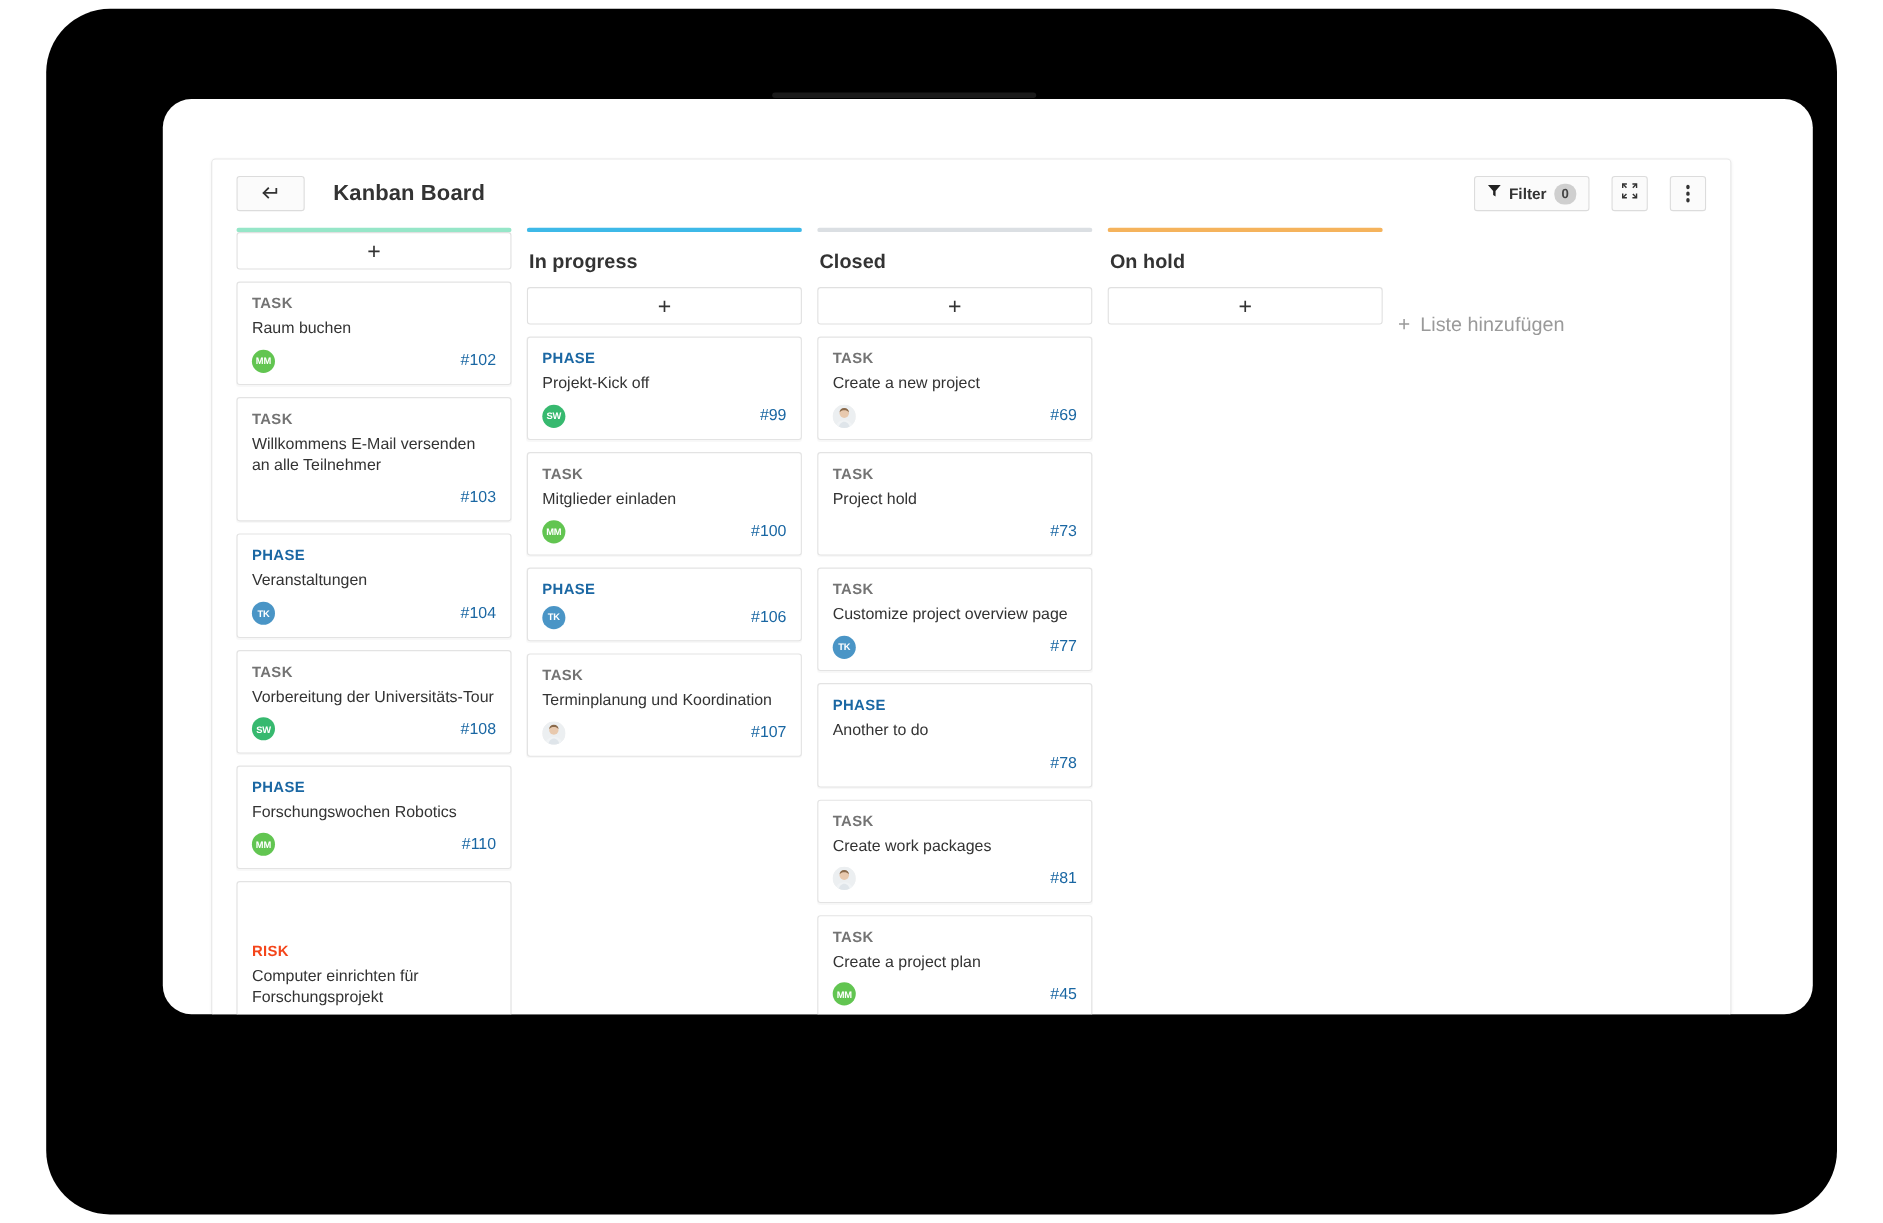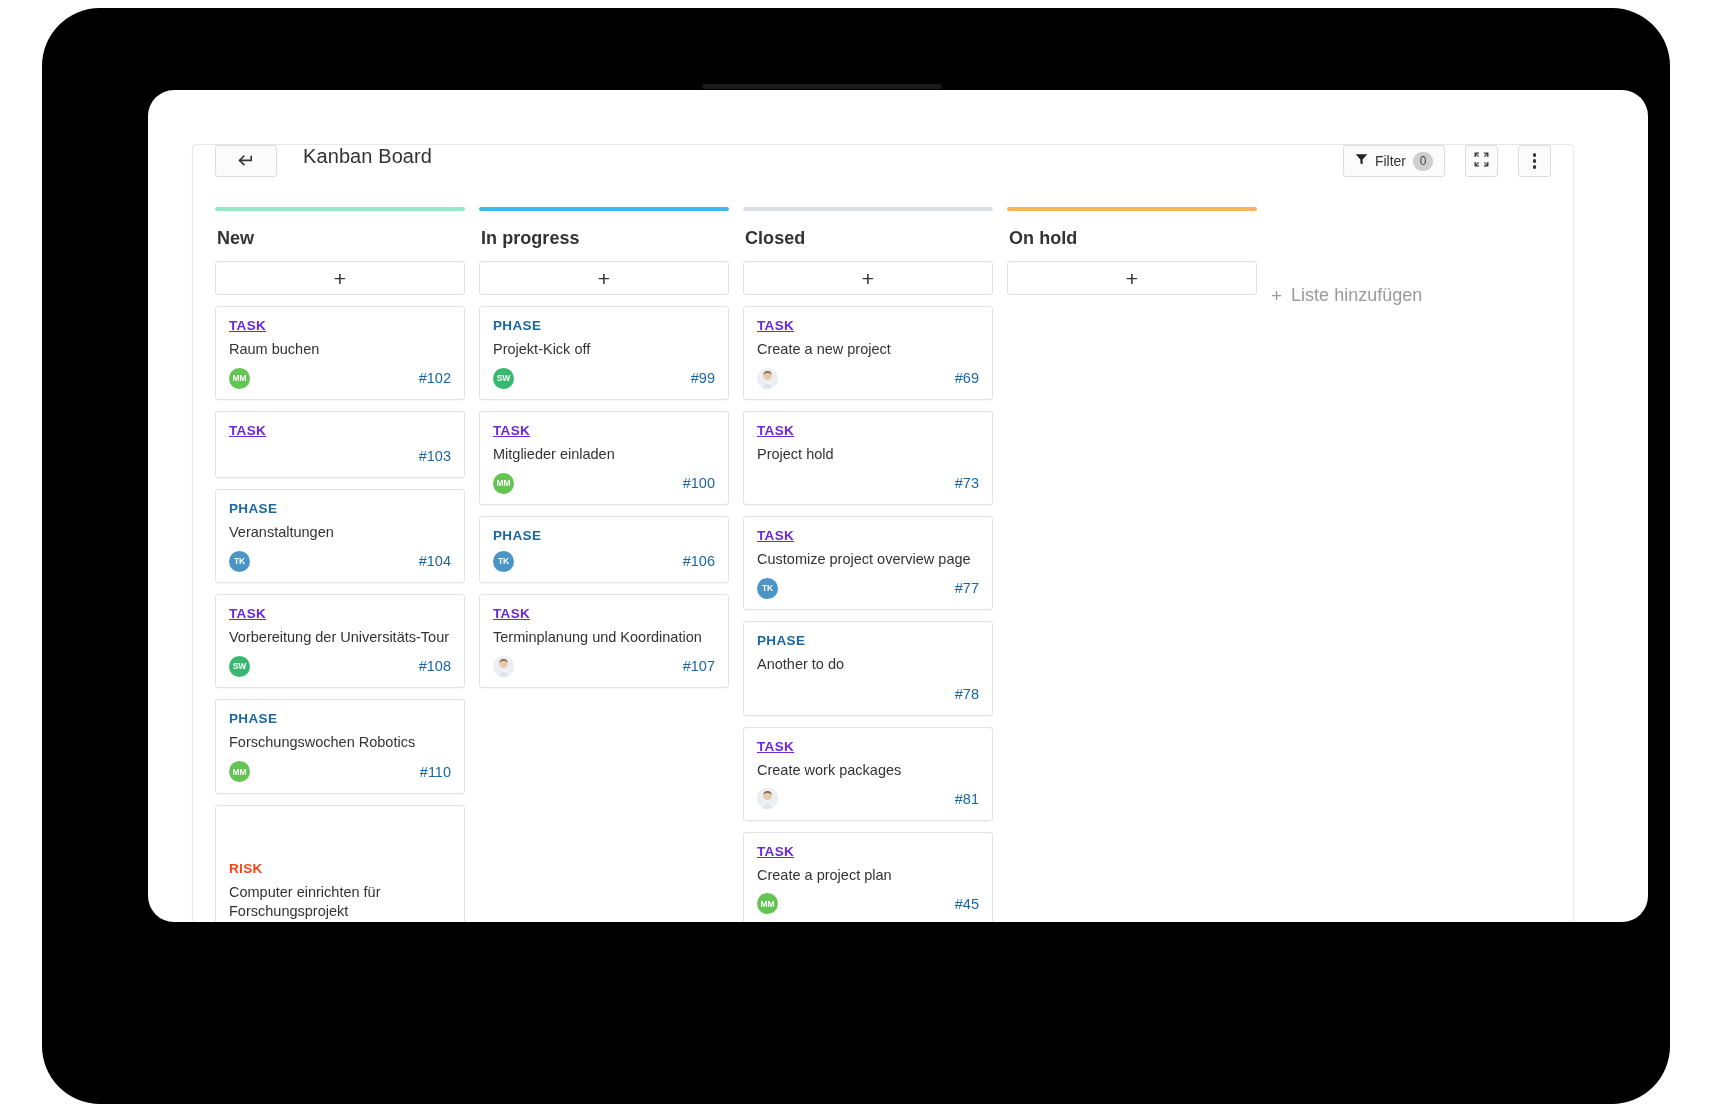--- a/index.html
+++ b/index.html
@@ -65,22 +65,23 @@
     border: 1px solid #e7e7e7;
     border-radius: 4px;
     box-shadow: 0 1px 3px rgba(0,0,0,0.05);
   }
 
   
   #toolbar {
     position: relative;
     height: 62px;
     display: flex;
-    align-items: flex-start;
+    align-items: center;
     padding: 0 22px;
+    font-weight: bold;
   }
 
   .back-button {
     width: 62px;
     height: 32px;
     border: 1px solid #dcdcdc;
     border-radius: 3px;
     background: #fbfbfb;
     display: flex;
     align-items: center;
@@ -185,21 +186,21 @@
     box-shadow: 0 1px 1px rgba(0,0,0,0.03);
     cursor: pointer;
   }
 
   .card-type {
     font-size: 13.5px;
     font-weight: 700;
     letter-spacing: 0.35px;
     margin-bottom: 7px;
   }
-  .type-task  { color: #6d28d9; text-decoration: underline; }
+  .type-task  { color: #737373; }
   .type-phase { color: #1a67a3; }
   .type-risk  { color: #f4451a; margin-top: 44px; }
 
   .card-subject {
     font-size: 14.5px;
     color: #333333;
     line-height: 1.32;
     margin-bottom: 8px;
   }
 
@@ -301,34 +302,34 @@
                 <i></i>
                 <i></i>
             </span>
           </div>
         </div>
       </div>
 
       <div id="board">
           <div class="column">
             <div class="column-accent" style="background: rgb(150, 230, 200);"></div>
-            <div class="column-title">New</div>
             <div class="add-card-button">
               <span class="plus-glyph">+</span>
             </div>
             <div class="card">
               <div class="card-type type-task">TASK</div>
               <div class="card-subject">Raum buchen</div>
               <div class="card-footer">
                 <span class="avatar" style="background: rgb(98, 197, 81);">MM</span>
                 <span class="card-id">#102</span>
               </div>
             </div>
             <div class="card">
               <div class="card-type type-task">TASK</div>
+              <div class="card-subject">Willkommens E-Mail versenden an alle Teilnehmer</div>
               <div class="card-footer">
                 <span class="card-id">#103</span>
               </div>
             </div>
             <div class="card">
               <div class="card-type type-phase">PHASE</div>
               <div class="card-subject">Veranstaltungen</div>
               <div class="card-footer">
                 <span class="avatar" style="background: rgb(74, 149, 198);">TK</span>
                 <span class="card-id">#104</span>

